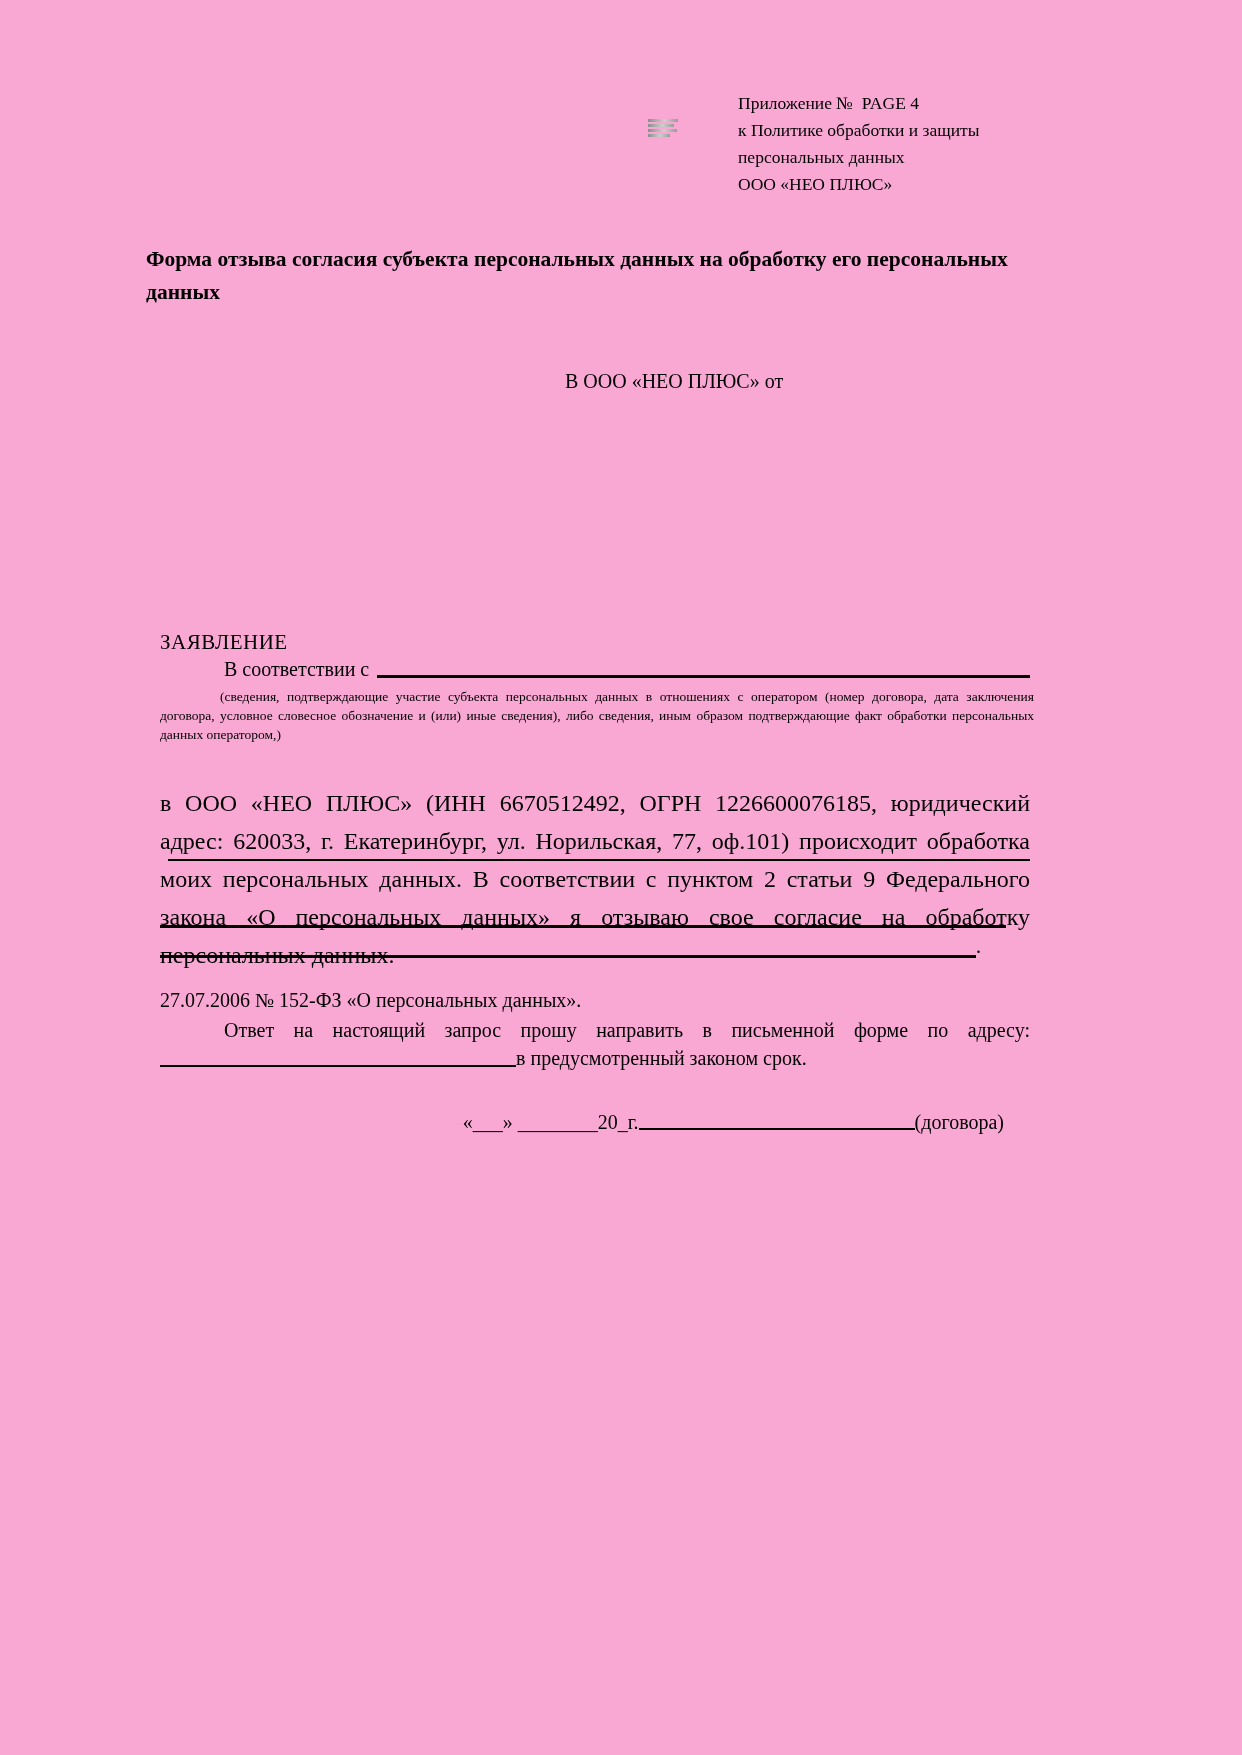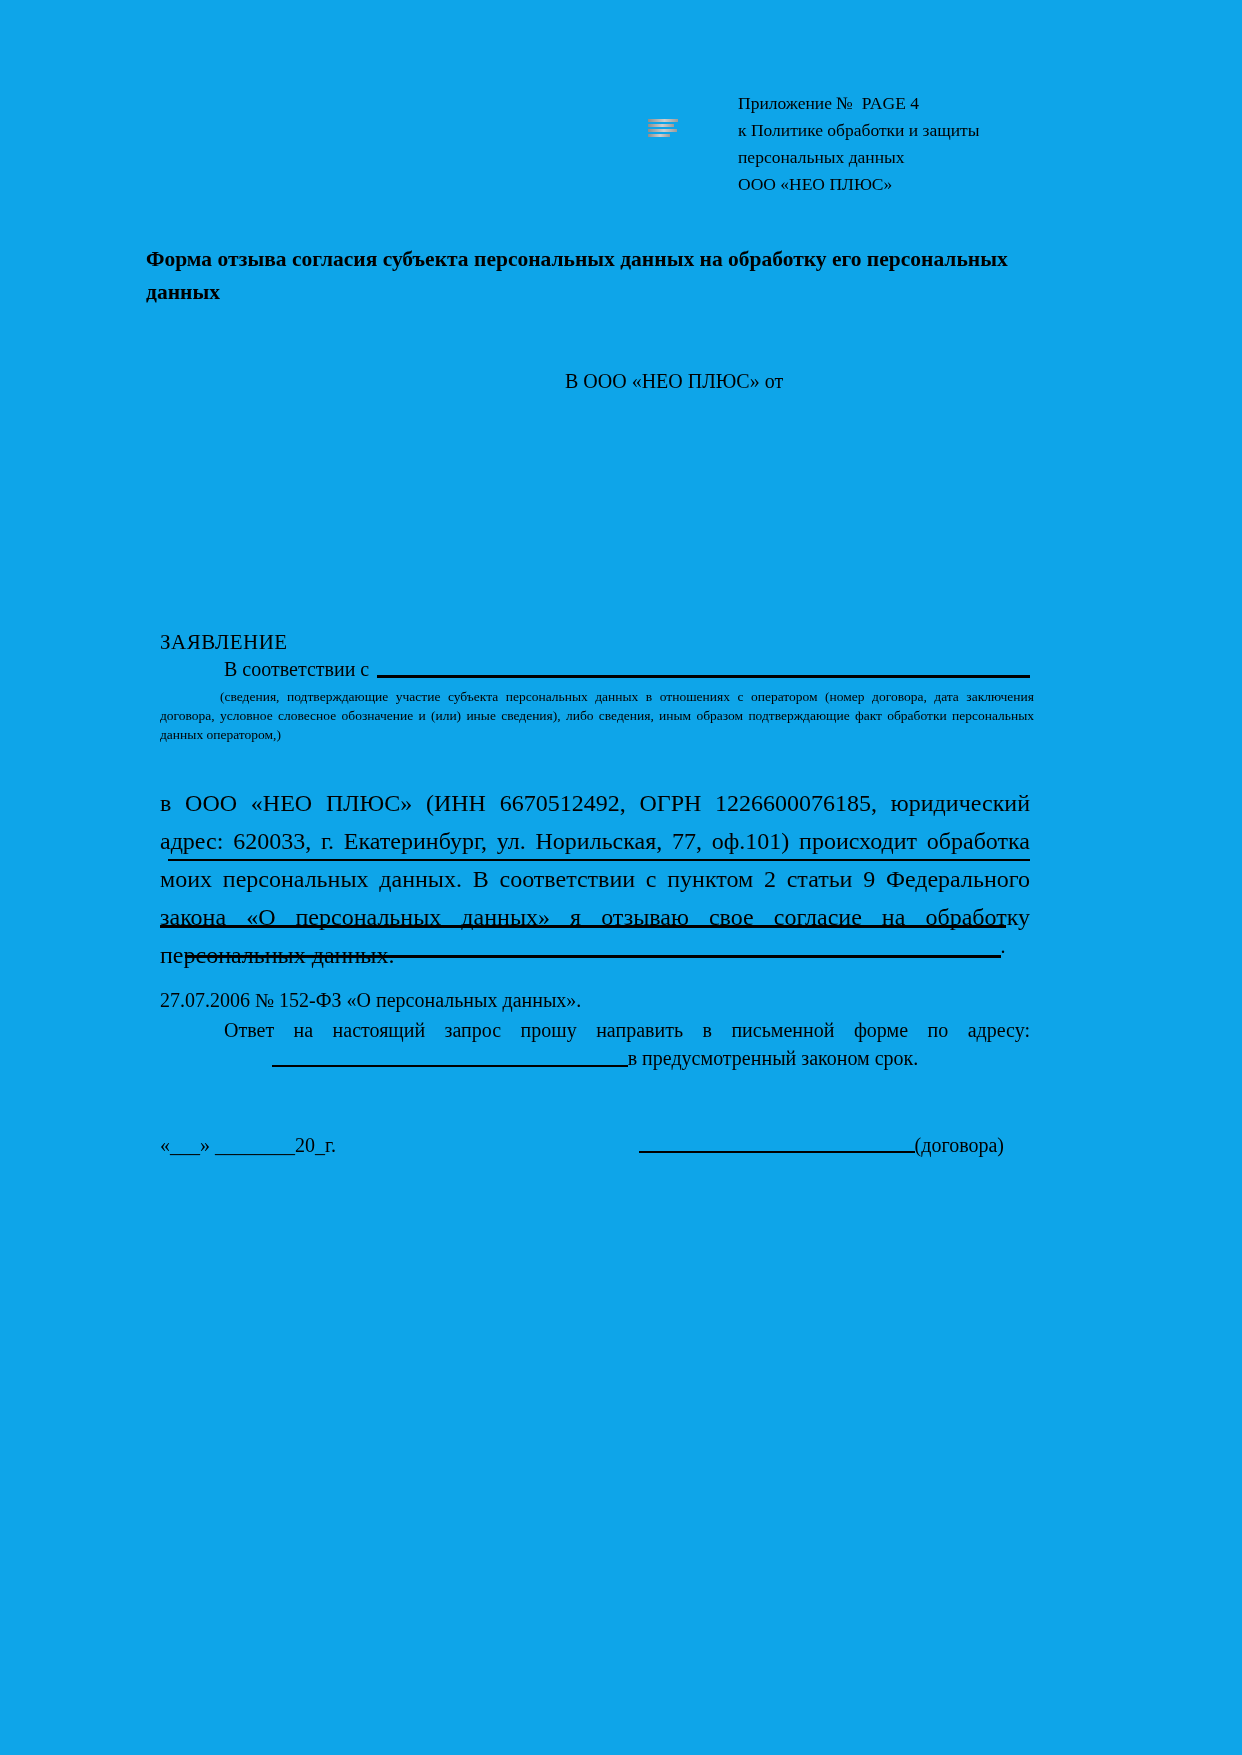--- a/index.html
+++ b/index.html
@@ -2,21 +2,21 @@
 <html><head>
 <meta charset="utf-8">
 <style>
   * { margin:0; padding:0; box-sizing:border-box; }
   html,body { background:#ffffff; }
   body {
     width:1242px; height:1755px;
     font-family:"Liberation Serif","DejaVu Serif",serif;
     color:#000;
   }
-  .page { position:relative; width:1242px; height:1755px; background:#0ea5e9; overflow:hidden; }
+  .page { position:relative; width:1242px; height:1755px; background:#f9a8d4; overflow:hidden; }
 
   
   .appendix { position:absolute; left:738px; top:90px; font-size:17.5px; line-height:27px; }
   .appendix div { white-space:pre-wrap; }
 
   
   .artifact { position:absolute; left:648px; top:119px; width:30px; display:flex; flex-direction:column; gap:2px; }
   .artifact i { display:block; height:3px; background:linear-gradient(90deg,#8d8d8d,#cfcfcf 55%,#9b9b9b); }
   .artifact i:nth-child(2){ width:26px; }
   .artifact i:nth-child(3){ width:29px; }
@@ -29,21 +29,21 @@
   .recipient-fields { position:absolute; left:612px; top:394px; width:408px; }
   .blank { border-bottom:2px solid #000; }
   .rf-blank1 { height:16px; }
   .rf-blank2 { height:26px; }
   .rf-blank3 { height:39px; }
   .rf-blank4 { height:29px; }
   .rf-caption { font-size:13.5px; line-height:16px; text-align:center; padding-top:2px; }
 
   .zayavlenie { position:absolute; left:160px; top:630px; width:870px; font-size:21px; letter-spacing:0.5px; }
 
-  .row { display:flex; align-items:flex-end; font-size:20px;justify-content:center; }
+  .row { display:flex; align-items:flex-end; font-size:20px; }
   .intro-row { position:absolute; left:160px; top:658px; width:870px; }
   .lead-indent { margin-left:64px; white-space:nowrap; }
   .fill { flex:1 1 auto; border-bottom:3px solid #000; margin:0 0 3px 8px; }
   .fill.thin { border-bottom-width:2.5px; }
 
   .footnote { position:absolute; left:160px; top:687px; width:874px; font-size:13.5px; line-height:19px; text-align:justify; text-indent:60px; }
 
   .body-par { position:absolute; left:160px; top:784px; width:870px; font-size:24px; line-height:38px; text-align:justify; }
 
   .reason-row { position:absolute; left:160px; top:859px; width:870px; }
@@ -54,21 +54,21 @@
   .period { font-size:20px; align-self:flex-end; }
 
   .justify-line { text-align:justify; text-align-last:justify; }
   .confirm-l1 { position:absolute; left:160px; top:961px; width:870px; font-size:20px; text-indent:64px; }
   .confirm-l2 { position:absolute; left:160px; top:989px; width:870px; font-size:20px; }
   .reply-l1   { position:absolute; left:160px; top:1019px; width:870px; font-size:20px; text-indent:64px; }
   .reply-row  { position:absolute; left:160px; top:1047px; width:870px; }
   .reply-blank { width:356px; border-bottom:2.5px solid #000; margin-bottom:3px; }
   .reply-suffix { white-space:nowrap; }
 
-  .bottom-row { position:absolute; left:160px; top:1134px; width:870px; display:flex; justify-content:space-between; font-size:20px; }
+  .bottom-row { position:absolute; left:160px; top:1111px; width:870px; display:flex; justify-content:flex-end; font-size:20px; }
   .sig-group { display:flex; align-items:flex-end; margin-right:26px; }
   .sig-blank { width:276px; border-bottom:2px solid #000; margin-bottom:4px; }
 </style>
 </head>
 <body>
 
 <div class="page">
 
   <div class="appendix">
     <div>Приложение №  PAGE 4</div>

